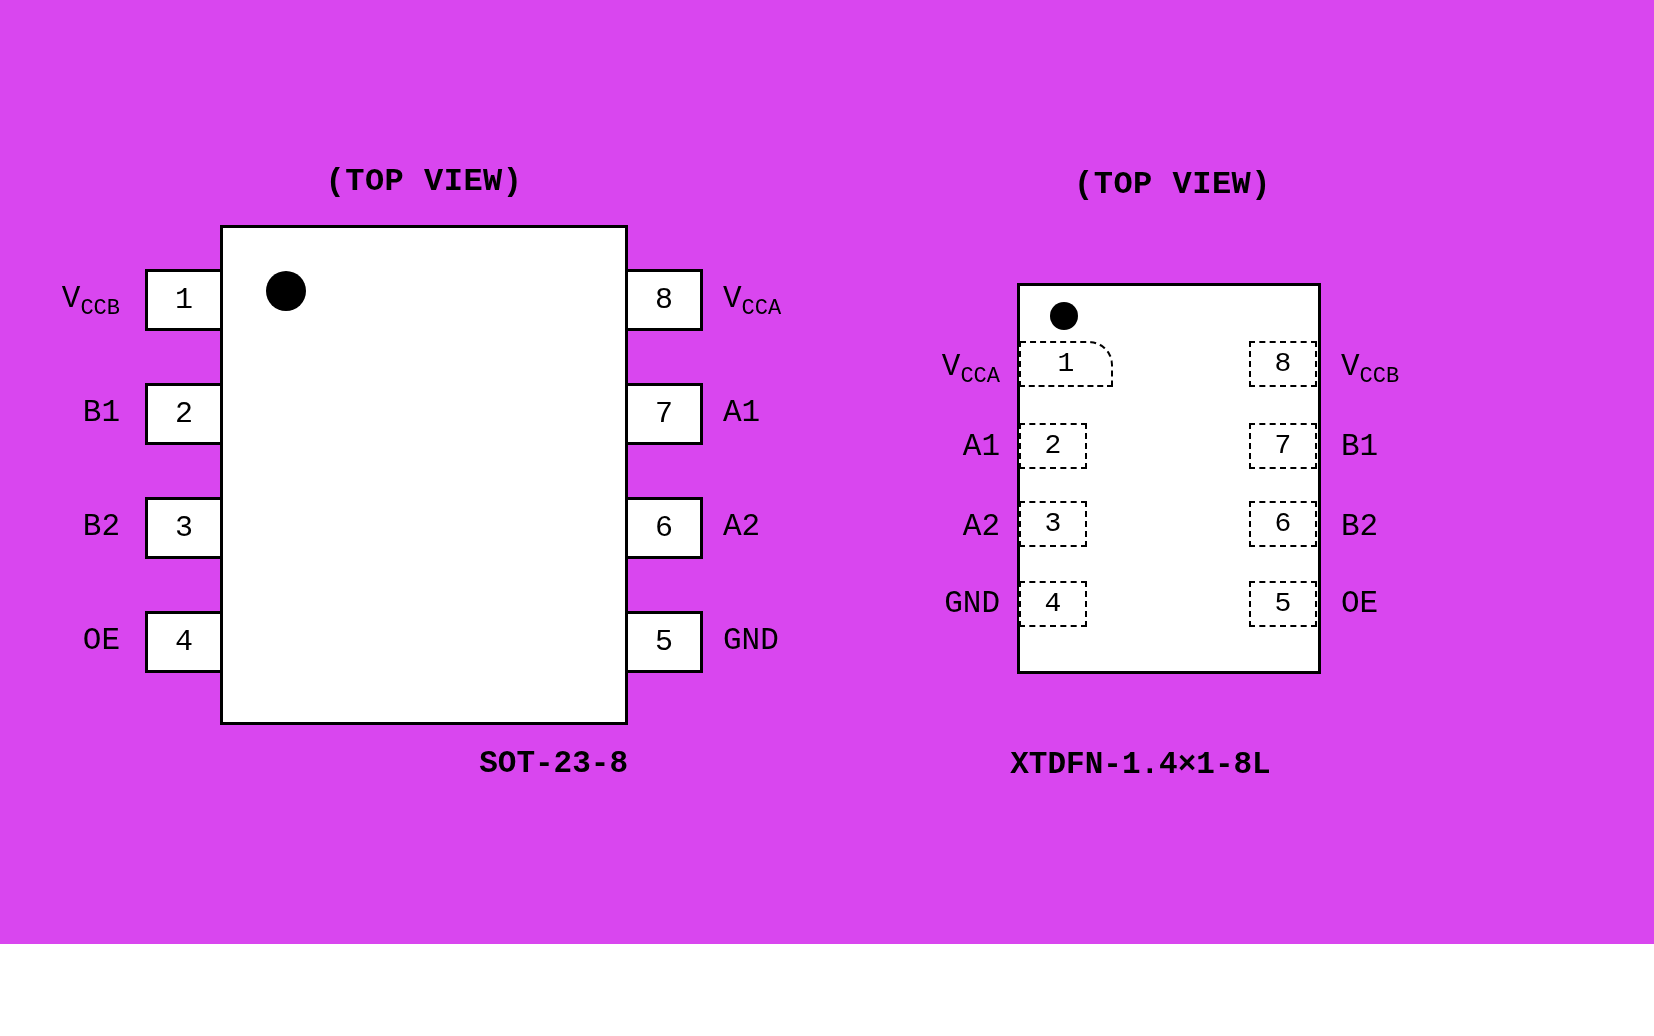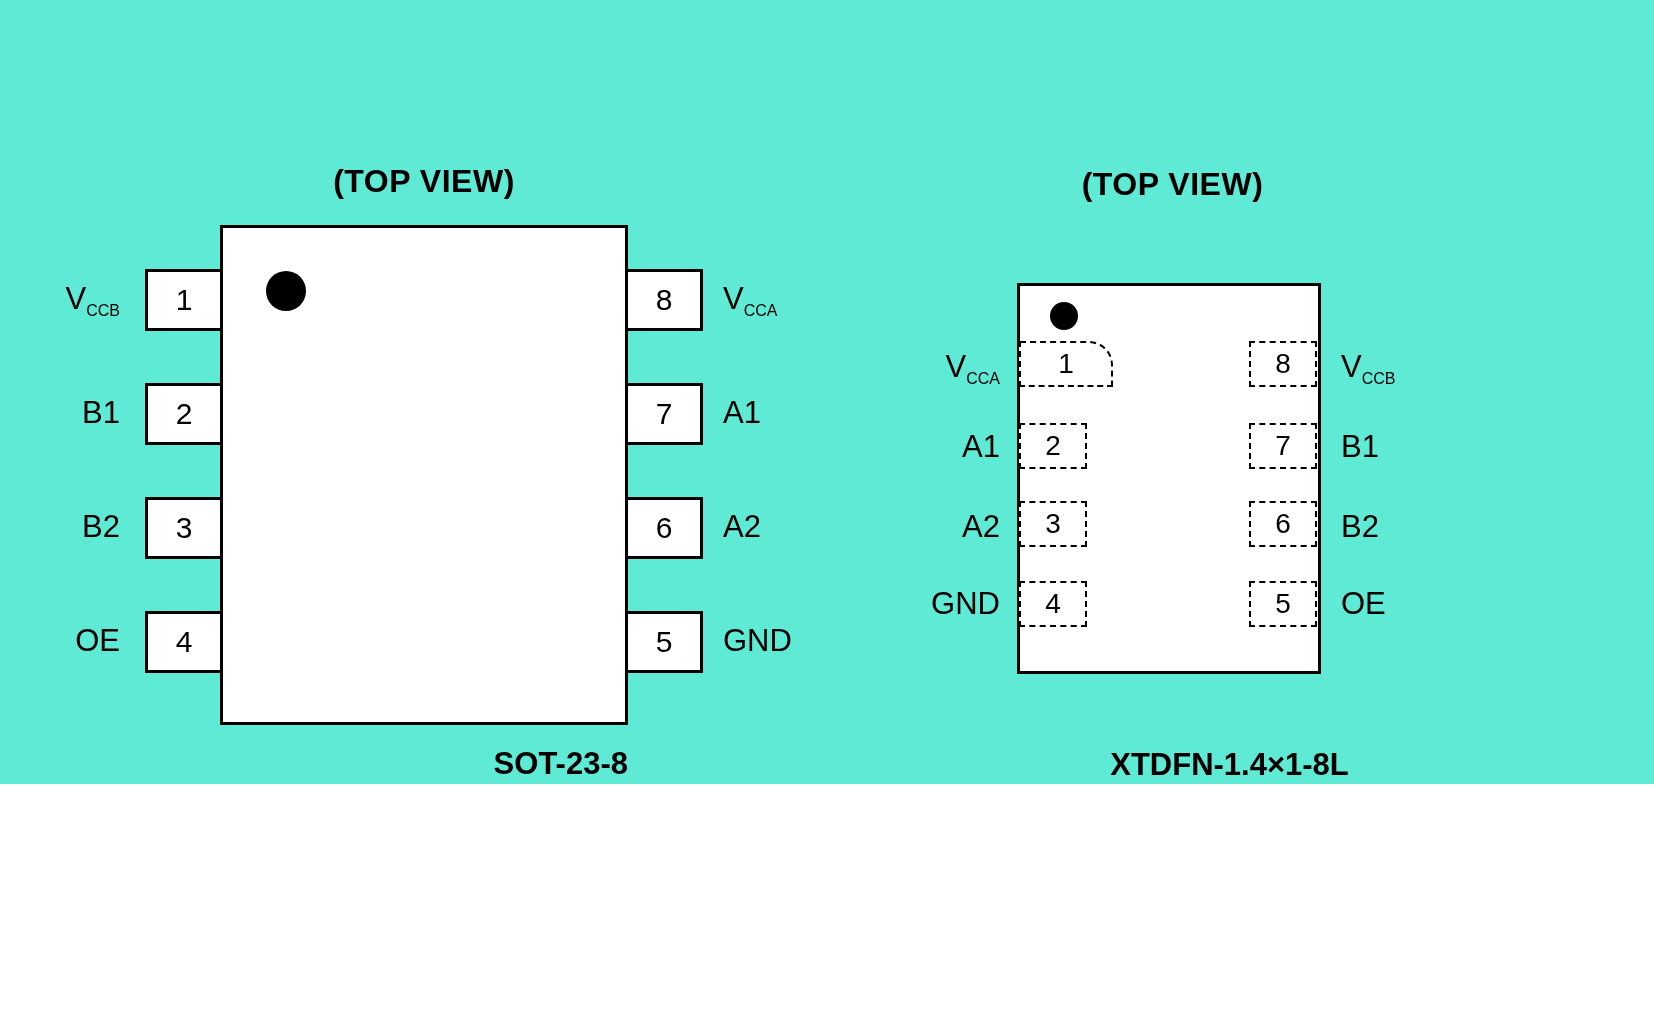--- a/index.html
+++ b/index.html
@@ -3,23 +3,23 @@
 <meta charset="utf-8">
 <style>
   html, body {
     margin: 0;
     padding: 0;
     background: #ffffff;
   }
   #page {
     position: relative;
     width: 1654px;
-    height: 784px;
-    background: #5eead4;
-    font-family: Liberation Sans, sans-serif;
+    height: 944px;
+    background: #d946ef;
+    font-family: Liberation Mono, monospace;
     color: #000000;
     overflow: hidden;
   }
   .abs { position: absolute; }
   .title {
     font-weight: bold;
     font-size: 32px;
     text-align: center;
     letter-spacing: 0.5px;
   }
@@ -46,21 +46,21 @@
     box-sizing: border-box;
     text-align: center;
     font-size: 28px;
   }
   .pinlabel {
     font-size: 31px;
     line-height: 36px;
     white-space: nowrap;
   }
   .pinlabel sub {
-    font-size: 16px;
+    font-size: 22px;
   }
   .dot {
     background: #000;
     border-radius: 50%;
   }
 </style>
 </head>
 <body>
 
 <div id="page">
@@ -117,16 +117,16 @@
     <div class="abs pinlabel" style="left:870px; top:349px; width:130px; text-align:right;"><span>V</span><sub>CCA</sub></div>
     <div class="abs pinlabel" style="left:870px; top:429px; width:130px; text-align:right;"><span>A1</span><sub></sub></div>
     <div class="abs pinlabel" style="left:870px; top:509px; width:130px; text-align:right;"><span>A2</span><sub></sub></div>
     <div class="abs pinlabel" style="left:870px; top:586px; width:130px; text-align:right;"><span>GND</span><sub></sub></div>
 
     <div class="abs pinlabel" style="left:1341px; top:349px; width:150px; text-align:left;"><span>V</span><sub>CCB</sub></div>
     <div class="abs pinlabel" style="left:1341px; top:429px; width:150px; text-align:left;"><span>B1</span><sub></sub></div>
     <div class="abs pinlabel" style="left:1341px; top:509px; width:150px; text-align:left;"><span>B2</span><sub></sub></div>
     <div class="abs pinlabel" style="left:1341px; top:586px; width:150px; text-align:left;"><span>OE</span><sub></sub></div>
 
-    <div class="abs caption" style="left:1057px; top:747px; width:345px;">XTDFN-1.4×1-8L</div>
+    <div class="abs caption" style="left:968px; top:747px; width:345px;">XTDFN-1.4×1-8L</div>
   </div>
 
 </div>
 
 </body></html>

